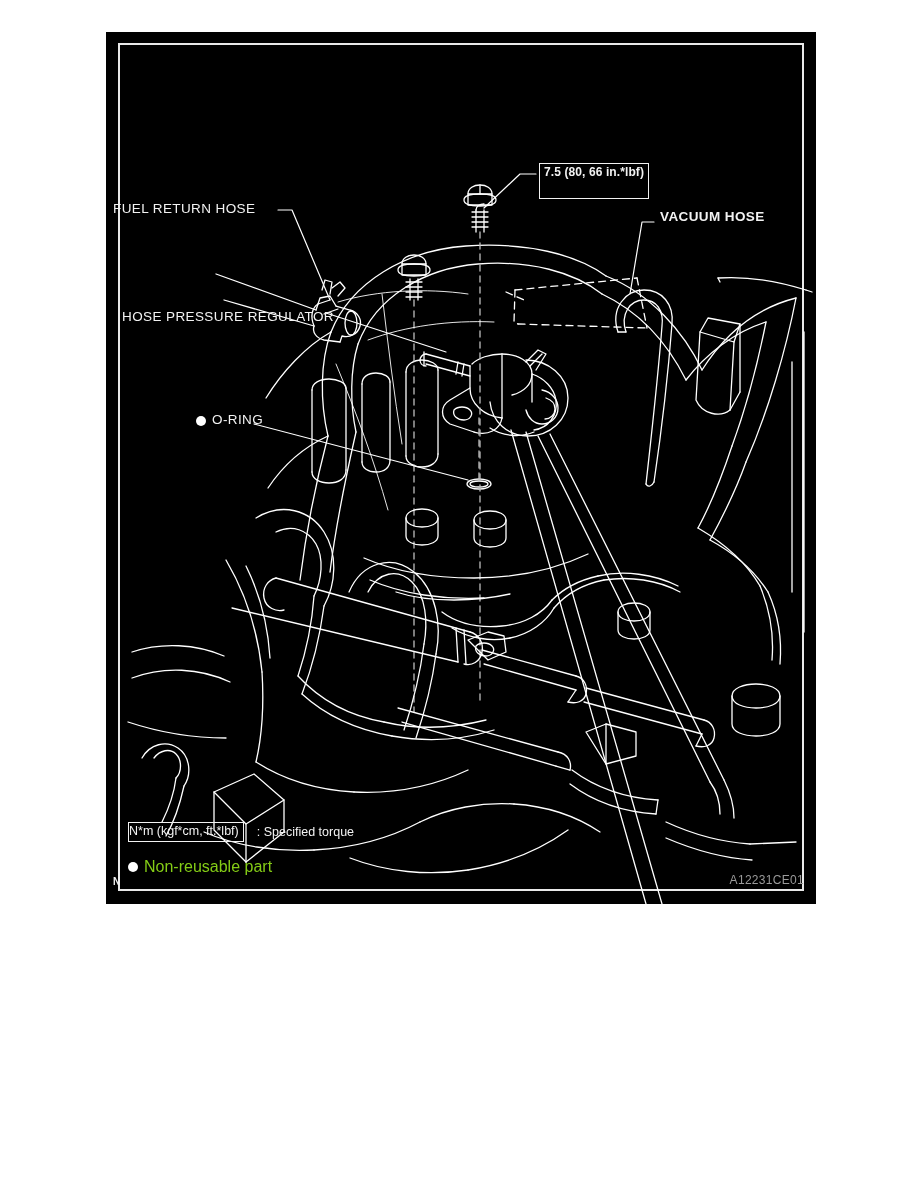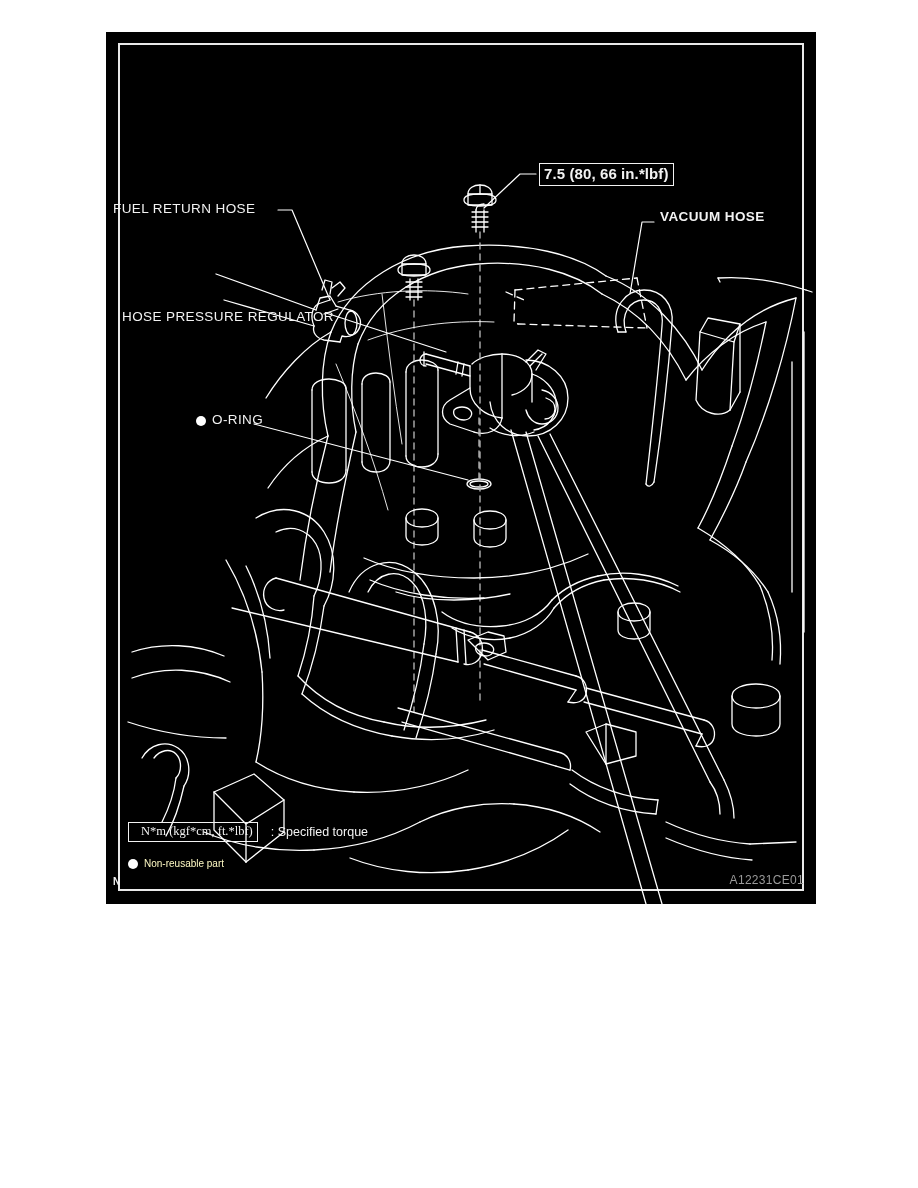--- a/index.html
+++ b/index.html
@@ -69,23 +69,23 @@
   }
 
   .lbl-caps { font-size: 13.5px; }
 
   
   #torque-box {
     position: absolute;
     left: 433px;
     top: 131px;
     border: 1px solid #f2f2f2;
-    padding: 2px 4px 4px 4px;
+    padding: 2px 4px 20px 4px;
     color: #f2f2f2;
-    font-size: 15px;
+    font-size: 12px;
     font-weight: bold;
     letter-spacing: 0.1px;
     white-space: nowrap;
     line-height: 1;
     font-family: "Liberation Sans", sans-serif;
   }
 
   
   #legend-torque {
     position: absolute;
@@ -93,38 +93,37 @@
     top: 790px;
     display: flex;
     align-items: center;
     color: #f2f2f2;
     font-size: 12.5px;
     white-space: nowrap;
     line-height: 1;
   }
   #legend-torque .boxed {
     border: 1px solid #f2f2f2;
-    padding: 2px 4px 3px 12px;
+    padding: 2px 4px 3px 0;
     font-size: 12.5px;
     line-height: 1;
-    font-family: Liberation Serif, serif;
   }
   #legend-torque .after {
     margin-left: 13px;
     font-size: 12.5px;
   }
 
   #legend-nonreuse {
     position: absolute;
     left: 22px;
     top: 827px;
     display: flex;
     align-items: center;
-    color: #fef9c3;
-    font-size: 10px;
+    color: #84cc16;
+    font-size: 16px;
     white-space: nowrap;
     line-height: 1;
   }
   .dot {
     width: 10px;
     height: 10px;
     border-radius: 50%;
     background: #ffffff;
     display: inline-block;
     margin-right: 6px;

